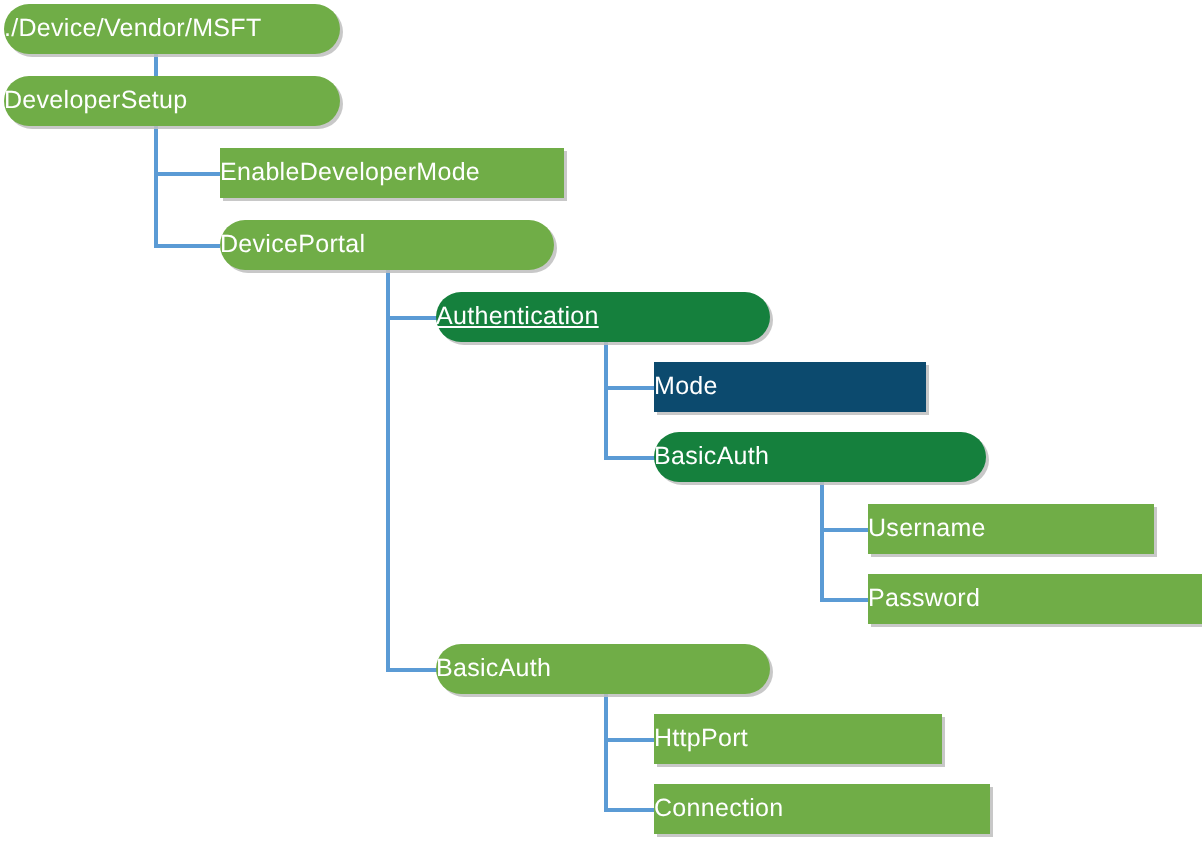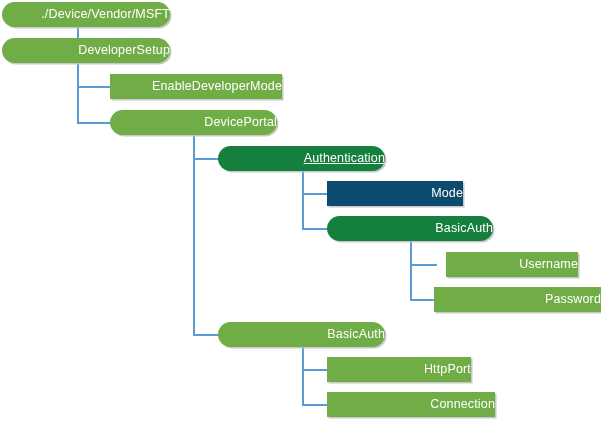--- a/index.html
+++ b/index.html
@@ -18,21 +18,21 @@
   }
   .node {
     position: absolute;
     box-sizing: border-box;
     background: #70AD47;
     color: #ffffff;
     font-size: 12.5px;
     line-height: 1;
     display: flex;
     align-items: center;
-    justify-content: flex-end;
+    justify-content: flex-start;
     text-align: center;
     white-space: nowrap;
     letter-spacing: 0.15px;
     box-shadow: 1.5px 1.5px 0 0 rgba(190,190,190,0.85);
   }
   .node.pill {
     border-radius: 999px;
   }
   .node.rect {
     border-radius: 0;
@@ -85,21 +85,21 @@
       </div>
       <div class="node pill" style="left: 218px; top: 146px; width: 167px; height: 25px; background: #15803d; color: rgb(255, 255, 255); text-decoration: underline;">
         <span>Authentication</span>
       </div>
       <div class="node rect" style="left: 327px; top: 181px; width: 136px; height: 25px; background: #0c4a6e; color: rgb(255, 255, 255);">
         <span>Mode</span>
       </div>
       <div class="node pill" style="left: 327px; top: 216px; width: 166px; height: 25px; background: #15803d; color: rgb(255, 255, 255);">
         <span>BasicAuth</span>
       </div>
-      <div class="node rect" style="left: 434px; top: 252px; width: 132px; height: 25px; background: rgb(112, 173, 71); color: rgb(255, 255, 255); margin-left: 12px;">
+      <div class="node rect" style="left: 434px; top: 252px; width: 143px; height: 25px; background: rgb(112, 173, 71); color: rgb(255, 255, 255);">
         <span>Username</span>
       </div>
       <div class="node rect" style="left: 434px; top: 287px; width: 167px; height: 25px; background: rgb(112, 173, 71); color: rgb(255, 255, 255);">
         <span>Password</span>
       </div>
       <div class="node pill" style="left: 218px; top: 322px; width: 167px; height: 25px; background: rgb(112, 173, 71); color: rgb(255, 255, 255);">
         <span>BasicAuth</span>
       </div>
       <div class="node rect" style="left: 327px; top: 357px; width: 144px; height: 25px; background: rgb(112, 173, 71); color: rgb(255, 255, 255);">
         <span>HttpPort</span>

